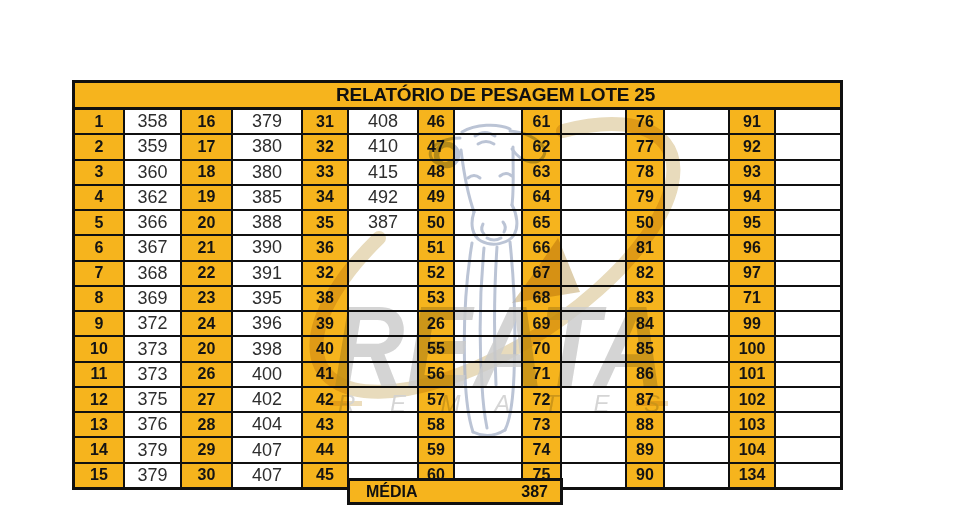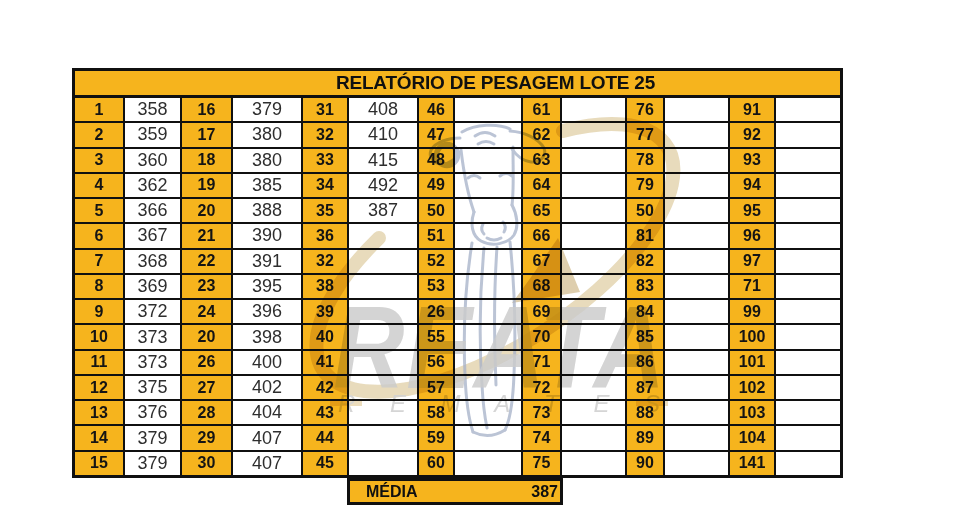--- a/index.html
+++ b/index.html
@@ -1,32 +1,32 @@
 <!DOCTYPE html>
 <html style="--accent: #F6B41D;"><head>
 <meta charset="utf-8">
 <style>
   html,body{margin:0;padding:0;background:#fff;}
   .page{position:relative;width:966px;height:530px;background:#ffffff;overflow:hidden;
         font-family:"Liberation Sans",sans-serif;}
-  .table-wrap{position:absolute;left:72px;top:68px;width:771px;box-sizing:border-box;
+  .table-wrap{position:absolute;left:72px;top:80px;width:771px;box-sizing:border-box;
         border:3px solid #101010;background:#101010;z-index:1;}
   .title-bar{height:24px;background:var(--accent,#F6B41D);border-bottom:3px solid #101010;
         display:flex;align-items:center;justify-content:center;padding-left:76px;}
   .title-bar span{font-size:19px;font-weight:bold;color:#101010;letter-spacing:-0.2px;white-space:nowrap;}
   .grid{display:grid;height:377px;
         grid-template-columns:48px 55px 49px 68px 44px 68px 34px 66px 37px 63px 36px 63px 44px 64px;
         grid-template-rows:repeat(15,1fr);
         gap:2px;background:#101010;}
   .cell{display:flex;align-items:center;justify-content:center;overflow:hidden;}
   .cell.num{background:var(--accent,#F6B41D);font-weight:bold;font-size:16px;color:#141414;}
   .cell.val{background:#ffffff;font-size:18px;color:#2e2e2e;}
   .media-box{position:absolute;left:347px;top:478px;width:216px;height:27px;box-sizing:border-box;
         background:var(--accent,#F6B41D);border:3px solid #101010;display:flex;align-items:center;
-        justify-content:space-between;padding:0 2px 0 16px;z-index:1;}
+        justify-content:space-between;padding:0 12px 0 16px;z-index:1;}
   .media-box .lbl,.media-box .val{font-size:16px;font-weight:bold;color:#101010;white-space:nowrap;}
   .watermark{position:absolute;left:0;top:0;width:966px;height:530px;z-index:2;
         pointer-events:none;mix-blend-mode:multiply;opacity:0.8;}
 </style>
 </head>
 <body>
 
 <div class="page">
 
   <div class="table-wrap">
@@ -235,21 +235,21 @@
         <div class="cell num">30</div>
         <div class="cell val">407</div>
         <div class="cell num">45</div>
         <div class="cell val"></div>
         <div class="cell num">60</div>
         <div class="cell val"></div>
         <div class="cell num">75</div>
         <div class="cell val"></div>
         <div class="cell num">90</div>
         <div class="cell val"></div>
-        <div class="cell num">141</div>
+        <div class="cell num">134</div>
         <div class="cell val"></div>
       </div>
   </div>
 
   <div class="media-box">
     <span class="lbl">MÉDIA</span>
     <span class="val">387</span>
   </div>
 
   <svg class="watermark" viewBox="0 0 966 530">

